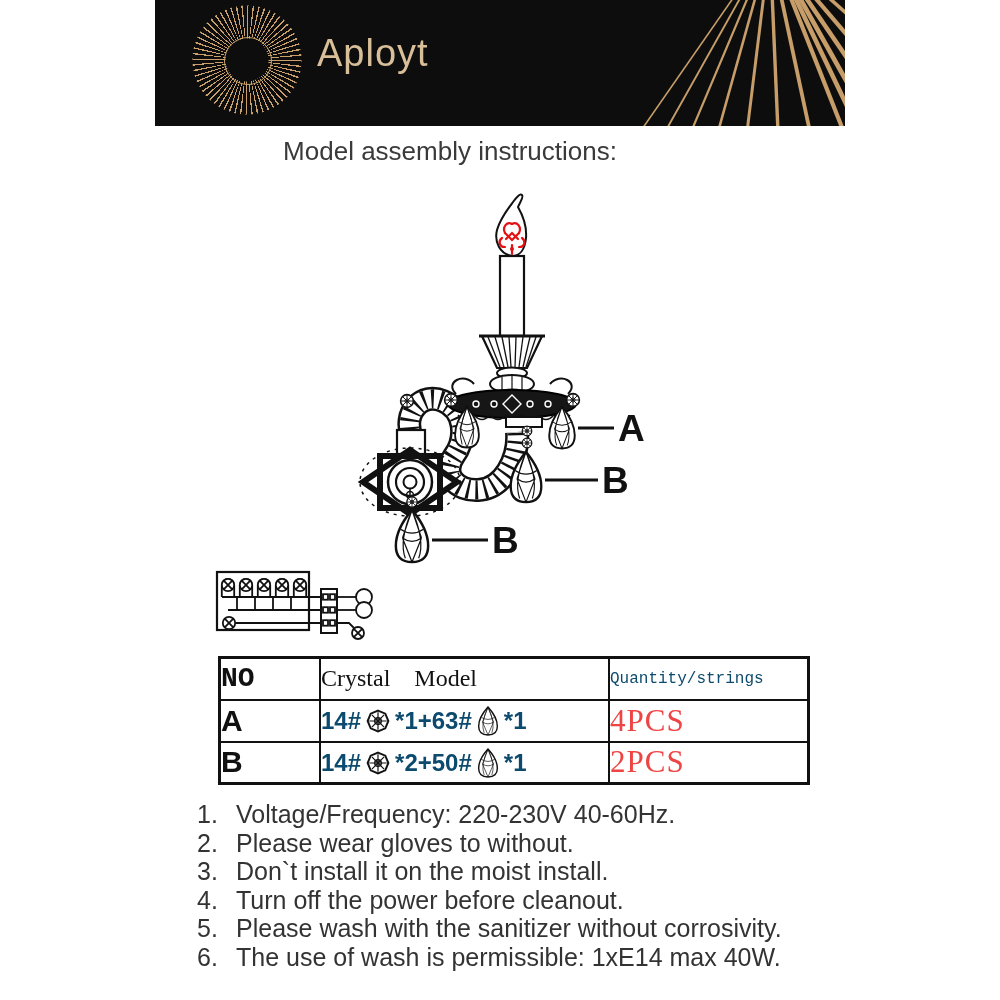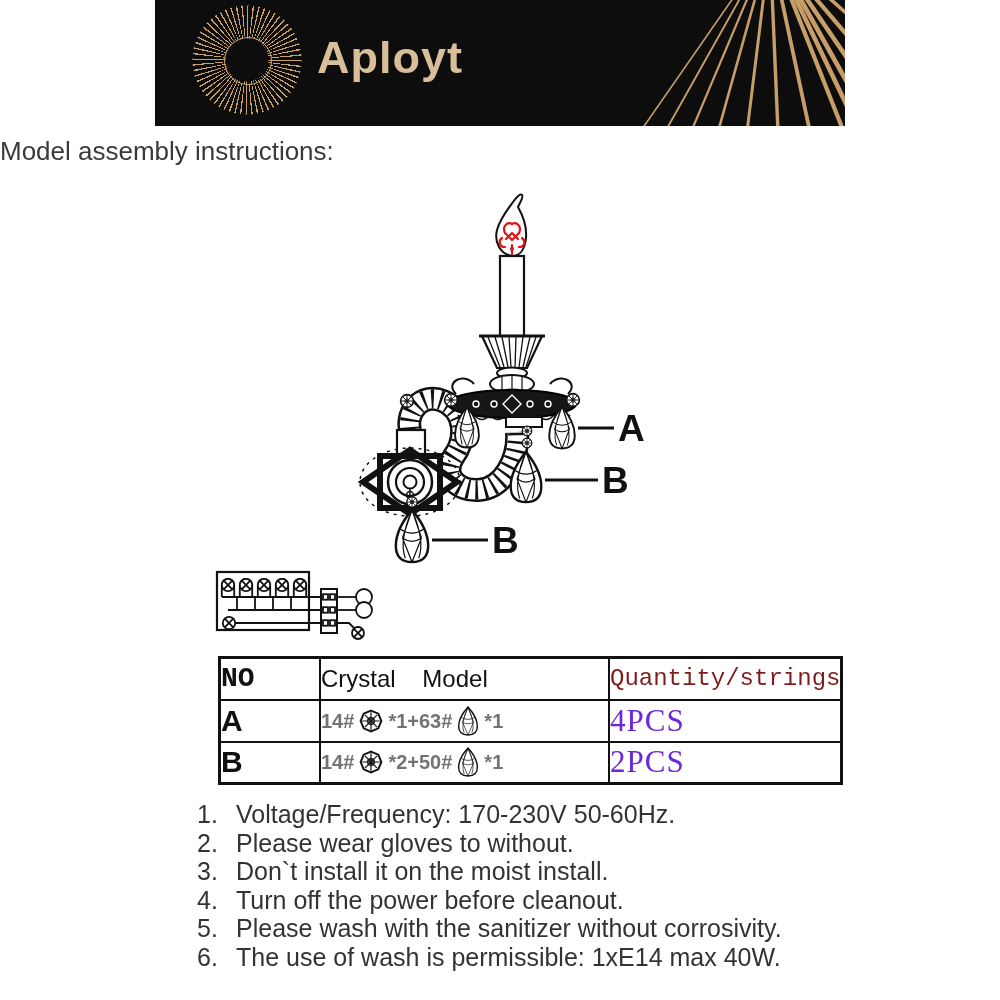--- a/index.html
+++ b/index.html
@@ -6,48 +6,48 @@
   .page{position:relative;width:1000px;height:1000px;background:#ffffff;overflow:hidden;
         font-family:"Liberation Sans",sans-serif;color:#333;}
 
   
   .banner{position:absolute;left:155px;top:0;width:690px;height:126px;background:#0d0d0d;overflow:hidden;}
   .sunburst{position:absolute;left:32px;top:0;width:120px;height:120px;
     background:repeating-conic-gradient(#c9a06b 0deg 1.6deg, rgba(0,0,0,0) 1.6deg 6deg);
     -webkit-mask:radial-gradient(circle, rgba(0,0,0,0) 0 21px, #000 22px 54px, rgba(0,0,0,0) 55px);
     mask:radial-gradient(circle, rgba(0,0,0,0) 0 21px, #000 22px 54px, rgba(0,0,0,0) 55px);}
   .sunburst-ring{position:absolute;left:69px;top:37px;width:46px;height:46px;border:1.5px solid #caa26b;border-radius:50%;}
-  .brand{position:absolute;left:162px;top:33px;font-size:45px;line-height:1.1;color:#d8bf99;letter-spacing:1px;font-weight:700;}
+  .brand{position:absolute;left:162px;top:33px;font-size:38px;line-height:1.1;color:#d8bf99;letter-spacing:1px;font-weight:400;}
   .fan{position:absolute;right:0;top:0;display:block;}
 
   
-  .title{position:absolute;left:0;top:137px;width:900px;
+  .title{position:absolute;left:0;top:137px;width:900px;text-align:center;
          font-size:26px;line-height:29px;color:#3a3a3a;}
 
   
   .sconce{position:absolute;left:330px;top:188px;}
   .wiring{position:absolute;left:212px;top:562px;}
   .diagram-label{font-family:"Liberation Sans",sans-serif;font-weight:700;font-size:37px;fill:#111;}
 
   
   .parts{position:absolute;left:218px;top:656px;border-collapse:collapse;table-layout:fixed;background:#fff;
          border:3px solid #111;}
   .parts td{border:2px solid #111;vertical-align:middle;padding:0;}
   .col-no{width:98px;}
   .col-model{width:287px;}
   .col-qty{width:197px;}
   .parts tr{height:42px;}
   .hdr-no{font-family:"Liberation Mono",monospace;font-weight:700;font-size:28px;color:#111;}
-  .hdr-model{font-family:Liberation Sans, sans-serif;font-size:24px;color:#111;white-space:pre;}
-  .hdr-qty{font-family:"Liberation Mono",monospace;font-size:24px;color:#7f1d1d;white-space:pre;}
+  .hdr-model{font-family:Liberation Serif, serif;font-size:24px;color:#111;white-space:pre;}
+  .hdr-qty{font-family:"Liberation Mono",monospace;font-size:16px;color:#0c4a6e;white-space:pre;}
   .cell-no{font-family:"Liberation Sans",sans-serif;font-weight:700;font-size:30px;color:#111;}
-  .cell-model{font-family:"Liberation Sans",sans-serif;font-weight:700;font-size:20px;color:#737373;}
+  .cell-model{font-family:"Liberation Sans",sans-serif;font-weight:700;font-size:24px;color:#0c4a6e;}
   .cell-model .mpart{vertical-align:middle;}
   .cell-model svg{vertical-align:middle;margin:0 5px;}
-  .cell-qty{font-family:"Liberation Serif",serif;font-size:31px;color:#6d28d9;letter-spacing:1px;}
+  .cell-qty{font-family:"Liberation Serif",serif;font-size:31px;color:#ef4444;letter-spacing:1px;}
 
   
   .instructions{position:absolute;left:197px;top:800px;width:665px;}
   .ins-row{display:flex;font-size:25px;line-height:28.5px;color:#333;}
   .ins-num{width:39px;flex:none;}
   .ins-text{flex:1;}
 </style>
 </head>
 <body>
 
@@ -293,21 +293,21 @@
             </svg><span class="mpart">*1</span>
       </td>
       <td class="cell-qty">2PCS</td>
     </tr>
   </tbody>
     </table>
 
   <div class="instructions">
     <div class="ins-row">
       <span class="ins-num">1.</span>
-      <span class="ins-text">Voltage/Frequency: 170-230V 50-60Hz.</span>
+      <span class="ins-text">Voltage/Frequency: 220-230V 40-60Hz.</span>
     </div>
     <div class="ins-row">
       <span class="ins-num">2.</span>
       <span class="ins-text">Please wear gloves to without.</span>
     </div>
     <div class="ins-row">
       <span class="ins-num">3.</span>
       <span class="ins-text">Don`t install it on the moist install.</span>
     </div>
     <div class="ins-row">

